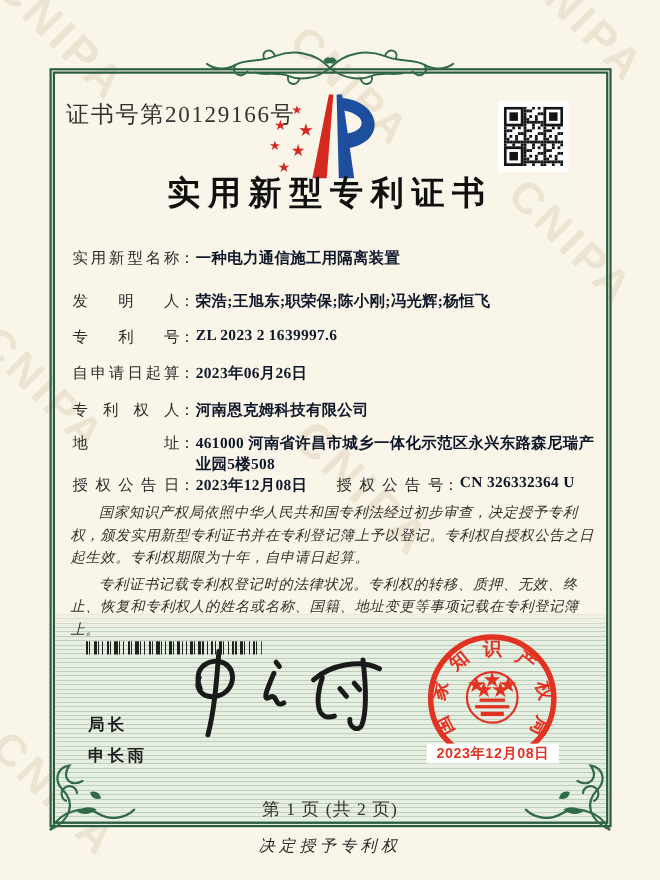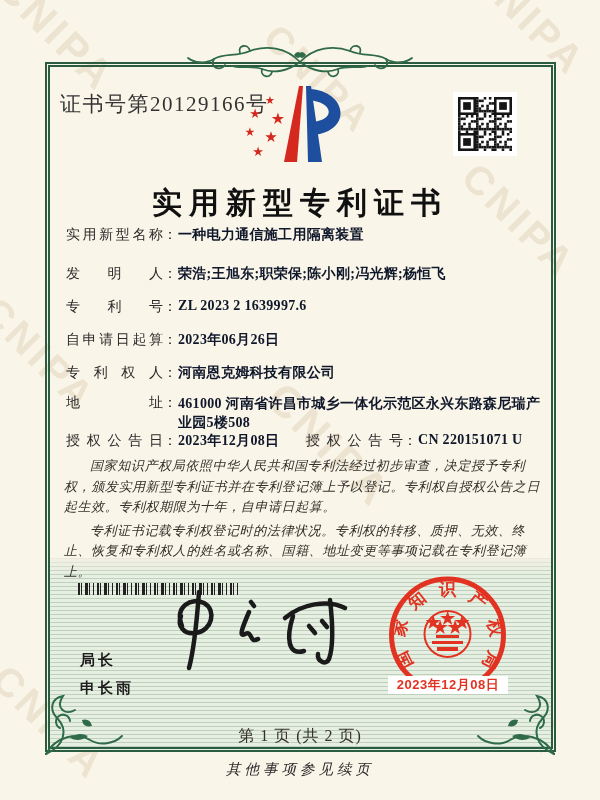--- a/index.html
+++ b/index.html
@@ -28,21 +28,21 @@
     position:absolute; left:45px; top:62px; width:511px; height:690px; z-index:3;
     border:5px double #2a5c41;
     pointer-events:none;
   }
   .flourish { position:absolute; z-index:4; pointer-events:none; }
   .content { position:absolute; inset:0; z-index:5; }
   .cert-no { position:absolute; left:60px; top:90px; font-size:21px; letter-spacing:1.5px; color:#333; }
   .logo { position:absolute; left:238px; top:82px; }
   .qr-box { position:absolute; left:453px; top:92px; width:64px; height:64px; background:#fff; padding:5px; }
   .title {
-    position:absolute; left:0; top:183px; width:100%;
+    position:absolute; left:0; top:155px; width:100%;
     text-align:center; font-size:30px; font-weight:bold;
     letter-spacing:7px; color:#101010;
   }
   .fields { position:absolute; left:66px; top:226px; width:480px; font-size:14px; }
   .row { position:absolute; left:0; width:480px; }
   .row:nth-of-type(1){top:0} .row:nth-of-type(2){top:39px} .row:nth-of-type(3){top:72px}
   .row:nth-of-type(4){top:105px} .row:nth-of-type(5){top:138px} .row:nth-of-type(6){top:168px}
   .row:nth-of-type(7){top:206px}
   .lbl { display:inline-block; width:97px; text-align:justify; text-align-last:justify; color:#2b2b2b; vertical-align:top; }
   .colon { display:inline-block; width:15px; vertical-align:top; }
@@ -313,21 +313,21 @@
     </div>
     <div class="row">
       <span class="lbl">专利权人</span><span class="colon">：</span><span class="val">河南恩克姆科技有限公司</span>
     </div>
     <div class="row">
       <span class="lbl">地址</span><span class="colon">：</span><span class="val addr">461000 河南省许昌市城乡一体化示范区永兴东路森尼瑞产业园5楼508</span>
     </div>
     <div class="row">
       <span class="lbl">授权公告日</span><span class="colon">：</span><span class="val">2023年12月08日</span>
       <span class="grant-2">
-        <span class="lbl">授权公告号</span><span class="colon">：</span><span class="val">CN 220151071 U</span>
+        <span class="lbl">授权公告号</span><span class="colon">：</span><span class="val">CN 326332364 U</span>
       </span>
     </div>
   </div>
 
   <div class="paras">
     <p>国家知识产权局依照中华人民共和国专利法经过初步审查，决定授予专利权，颁发实用新型专利证书并在专利登记簿上予以登记。专利权自授权公告之日起生效。专利权期限为十年，自申请日起算。</p>
     <p>专利证书记载专利权登记时的法律状况。专利权的转移、质押、无效、终止、恢复和专利权人的姓名或名称、国籍、地址变更等事项记载在专利登记簿上。</p>
   </div>
 
   <div class="barcode"></div>
@@ -374,14 +374,14 @@
       <g fill="#e23322">
         <rect x="51" y="63" width="23" height="3"></rect>
         <rect x="47" y="69" width="31" height="3"></rect>
         <rect x="52" y="75" width="21" height="4"></rect>
       </g>
     </g>
   </svg>
   <div class="seal-date">2023年12月08日</div>
 
   <div class="page-info">第 1 页 (共 2 页)</div>
-  <div class="footer-note">其他事项参见续页</div>
+  <div class="footer-note">决定授予专利权</div>
 </div>
 
 </body></html>

